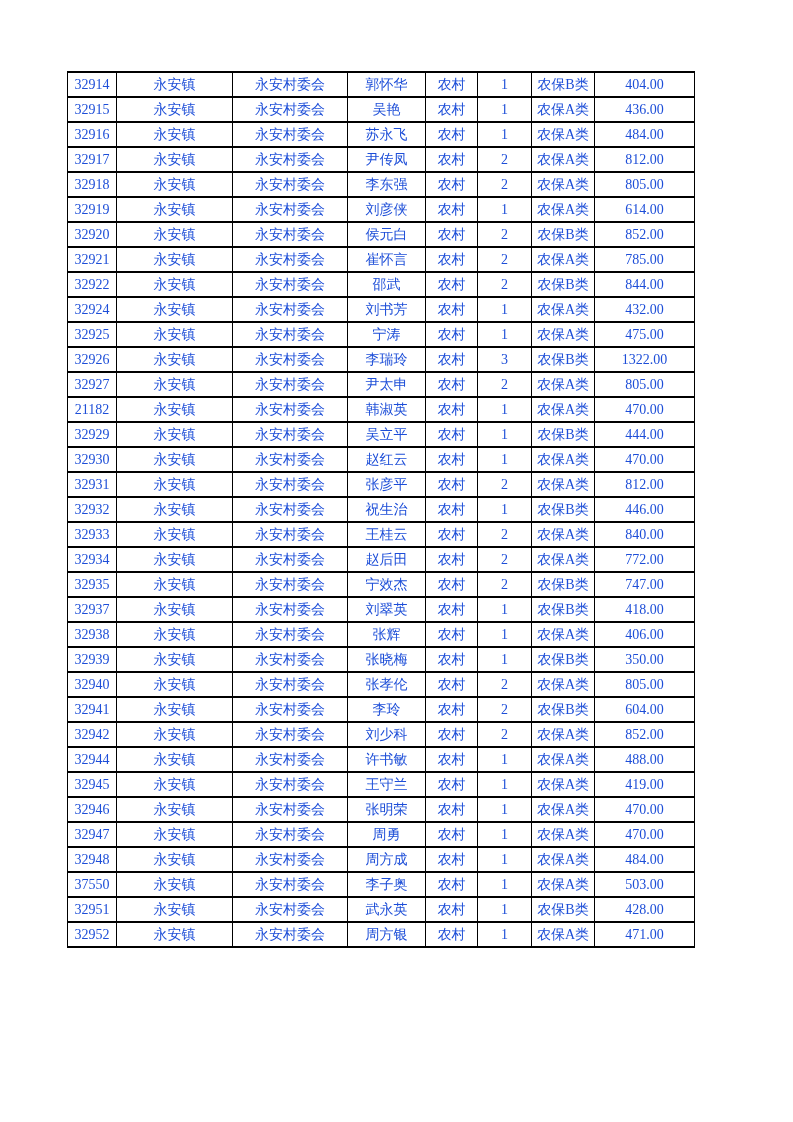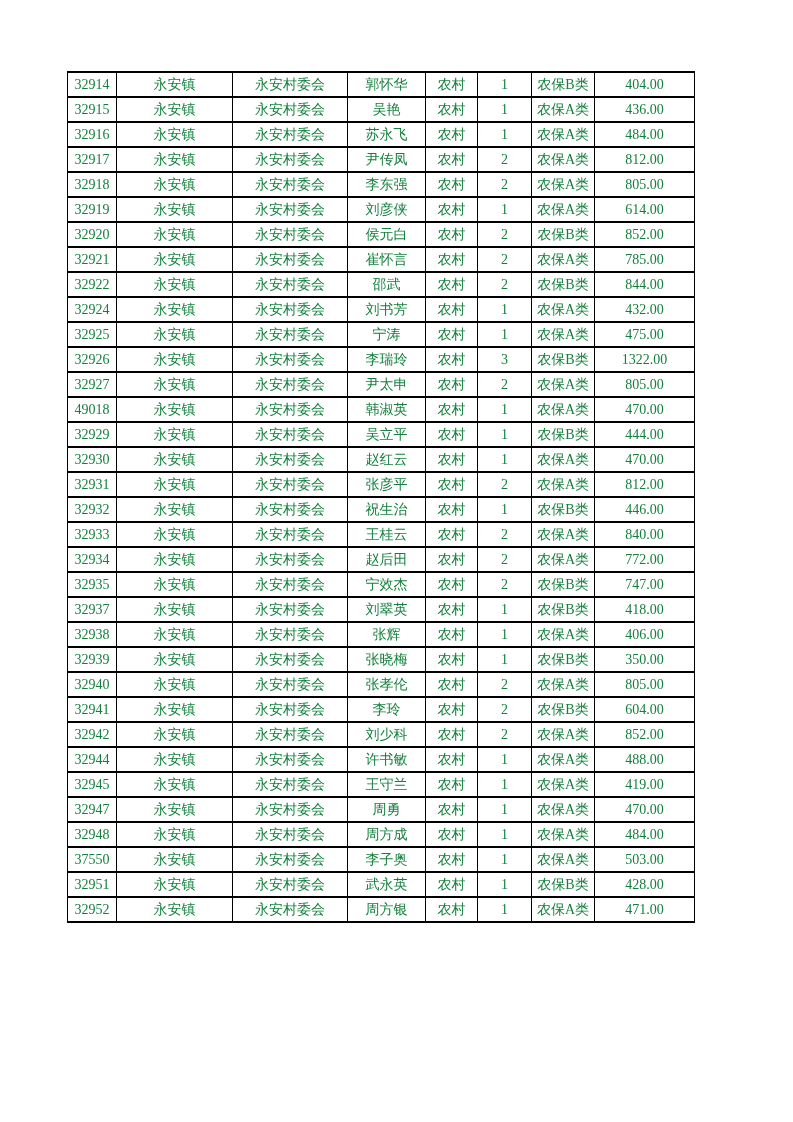--- a/index.html
+++ b/index.html
@@ -7,21 +7,21 @@
     padding: 0;
     background: #ffffff;
   }
   .page {
     position: relative;
     width: 793px;
     height: 1122px;
     background: #ffffff;
     overflow: hidden;
     font-family: "Liberation Serif", "DejaVu Serif", serif;
-    color: #15803d;
+    color: #1d4ed8;
   }
   table.data-table {
     position: absolute;
     left: 67px;
     top: 71px;
     border-collapse: collapse;
     table-layout: fixed;
     width: 627px;
   }
   table.data-table td {
@@ -186,21 +186,21 @@
           <td>32927</td>
           <td>永安镇</td>
           <td>永安村委会</td>
           <td>尹太申</td>
           <td>农村</td>
           <td>2</td>
           <td>农保A类</td>
           <td>805.00</td>
         </tr>
         <tr>
-          <td>49018</td>
+          <td>21182</td>
           <td>永安镇</td>
           <td>永安村委会</td>
           <td>韩淑英</td>
           <td>农村</td>
           <td>1</td>
           <td>农保A类</td>
           <td>470.00</td>
         </tr>
         <tr>
           <td>32929</td>
@@ -344,20 +344,30 @@
         </tr>
         <tr>
           <td>32945</td>
           <td>永安镇</td>
           <td>永安村委会</td>
           <td>王守兰</td>
           <td>农村</td>
           <td>1</td>
           <td>农保A类</td>
           <td>419.00</td>
+        </tr>
+        <tr>
+          <td>32946</td>
+          <td>永安镇</td>
+          <td>永安村委会</td>
+          <td>张明荣</td>
+          <td>农村</td>
+          <td>1</td>
+          <td>农保A类</td>
+          <td>470.00</td>
         </tr>
         <tr>
           <td>32947</td>
           <td>永安镇</td>
           <td>永安村委会</td>
           <td>周勇</td>
           <td>农村</td>
           <td>1</td>
           <td>农保A类</td>
           <td>470.00</td>

